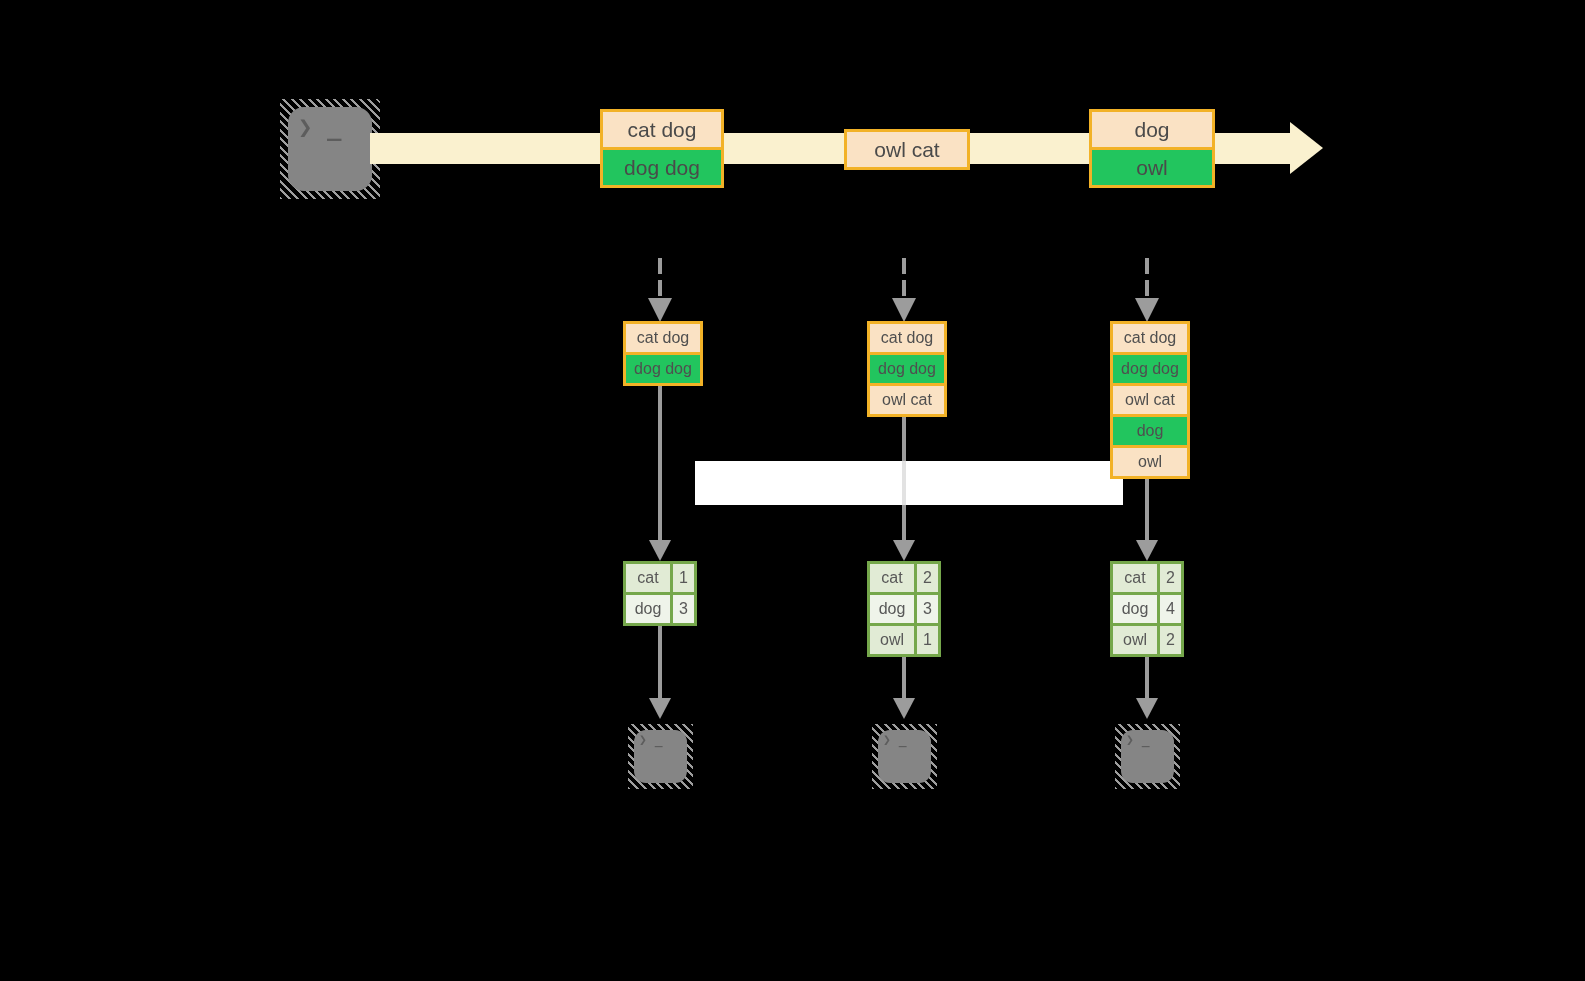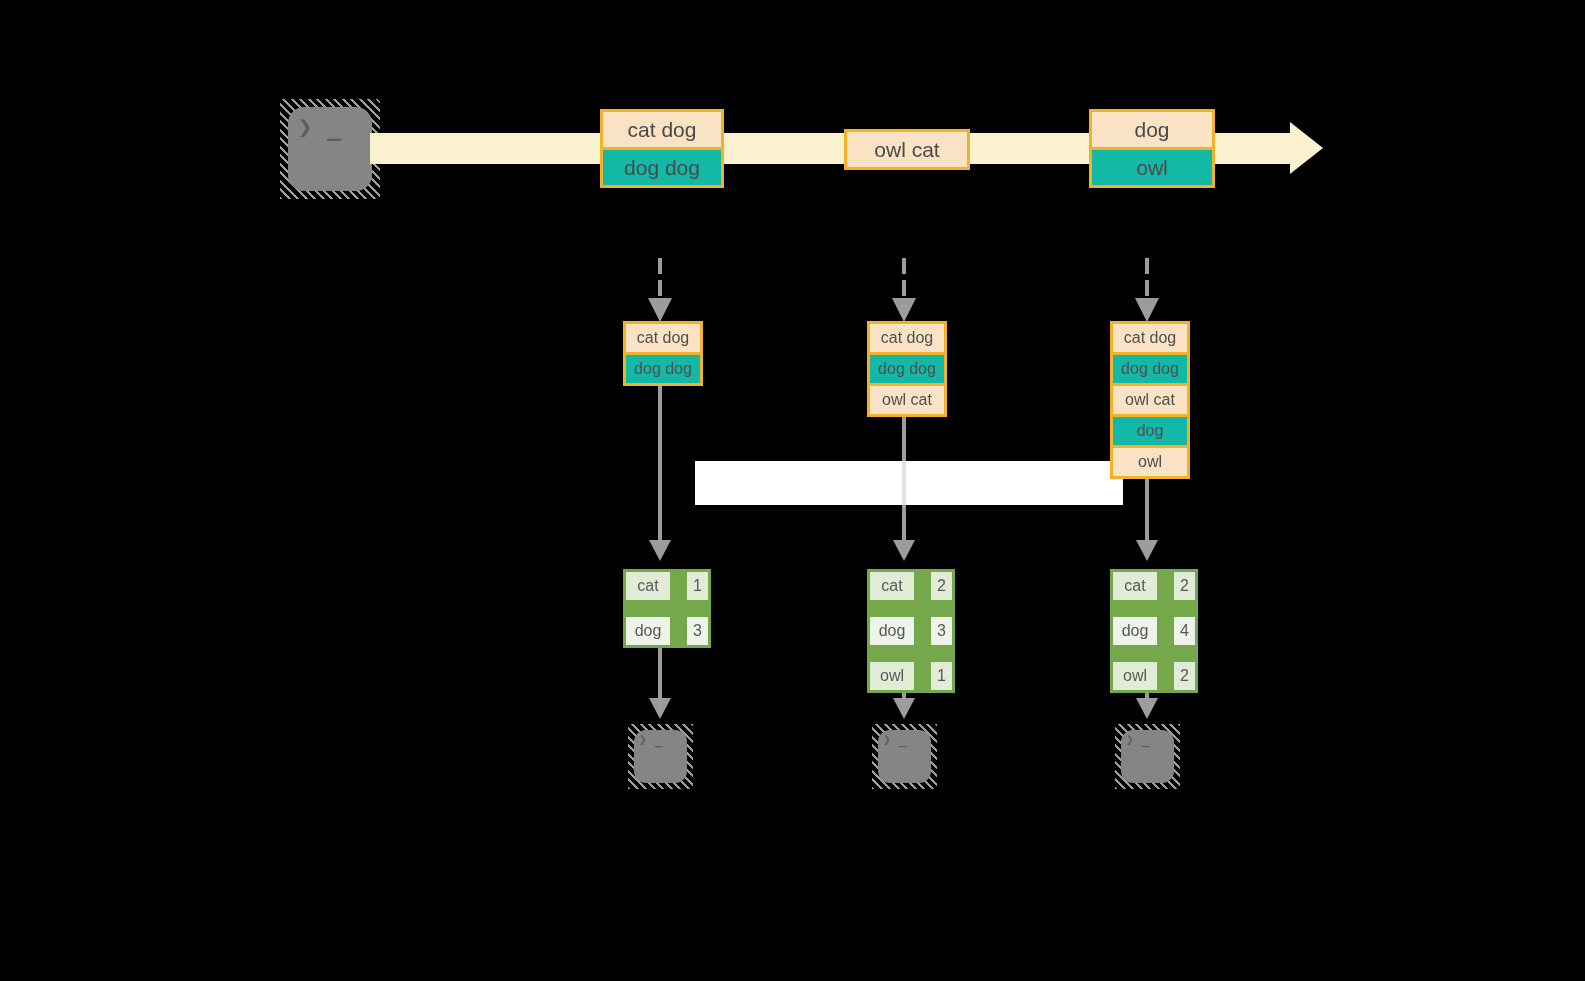--- a/index.html
+++ b/index.html
@@ -14,21 +14,21 @@
   
   .band{position:absolute;left:370px;top:133px;width:920px;height:31px;background:#FAF1CF;}
   .band-head{position:absolute;left:1290px;top:122px;width:0;height:0;
              border-top:26px solid transparent;border-bottom:26px solid transparent;
              border-left:33px solid #FAF1CF;}
 
   .tl-box{position:absolute;border:3px solid #F2B227;box-sizing:content-box;z-index:2;}
   .tl-cell{height:35px;line-height:35px;text-align:center;font-size:21px;color:#4a4a4a;}
   .tl-cell + .tl-cell{border-top:3px solid #F2B227;}
   .cell-a{background:#FAE2C4;}
-  .cell-b{background:#14b8a6;}
+  .cell-b{background:#22c55e;}
 
   
   .dash{position:absolute;width:4px;background:#9C9C9C;}
   .ahead{position:absolute;width:0;height:0;border-left:12px solid transparent;
          border-right:12px solid transparent;border-top:24px solid #9C9C9C;}
   .vline{position:absolute;width:4px;background:#9C9C9C;z-index:1;}
   .vhead{position:absolute;width:0;height:0;border-left:11px solid transparent;
          border-right:11px solid transparent;border-top:21px solid #9C9C9C;z-index:1;}
 
   
@@ -37,21 +37,21 @@
   .stack-cell + .stack-cell{border-top:3px solid #F2B227;}
 
   
   .query-box{position:absolute;left:695px;top:461px;width:428px;height:44px;background:#ffffff;
              z-index:2;display:flex;align-items:center;justify-content:center;}
   .query-box .faint-line{position:absolute;left:207px;top:0;width:4px;height:44px;background:#E2E2E2;}
   .query-text{font-size:33px;font-weight:300;color:#2b2b2b;letter-spacing:1px;z-index:1;}
 
   
   .gtable{position:absolute;top:561px;border:3px solid #75A74B;background:#75A74B;
-          display:grid;grid-template-columns:44px 21px;gap:17px;z-index:2;margin-top:8px;}
+          display:grid;grid-template-columns:44px 21px;gap:3px;z-index:2;}
   .g-cell{height:28px;line-height:28px;font-size:16px;color:#585858;}
   .g-word{text-align:center;}
   .g-num{text-align:center;}
   .g-ra{background:#E1EBD5;}
   .g-rb{background:#EFF4EA;}
 </style>
 </head>
 <body>
 
 <div id="canvas">

